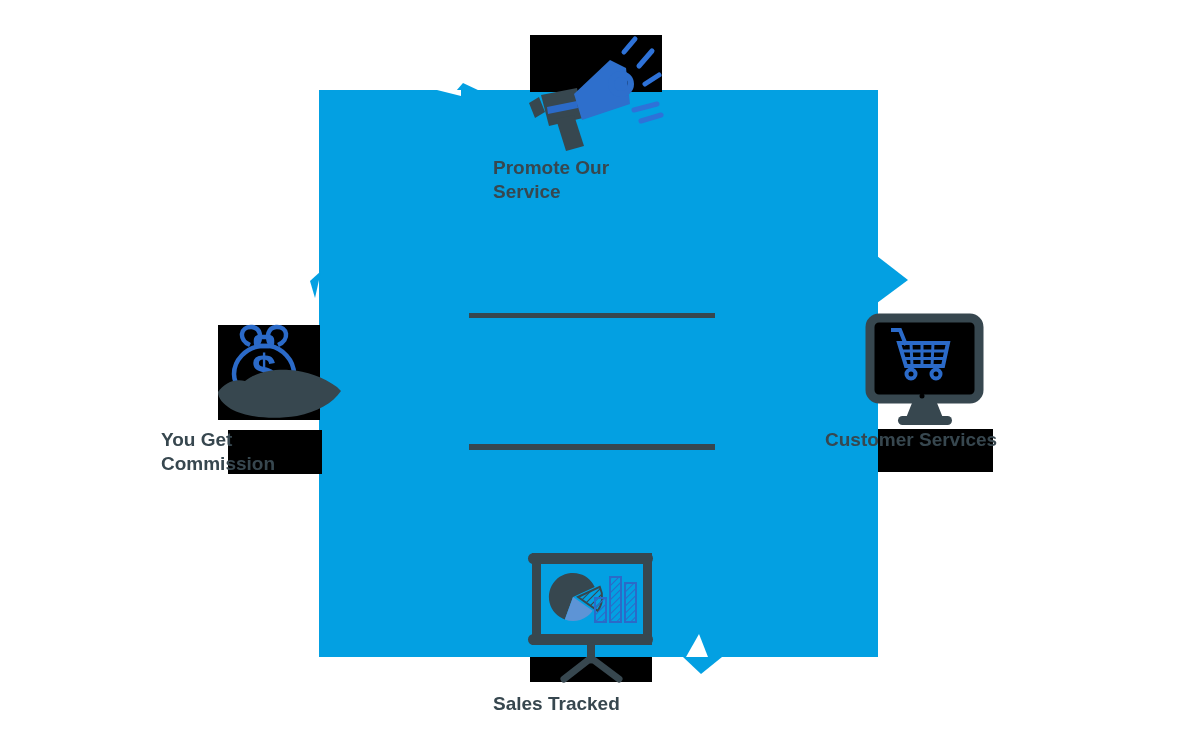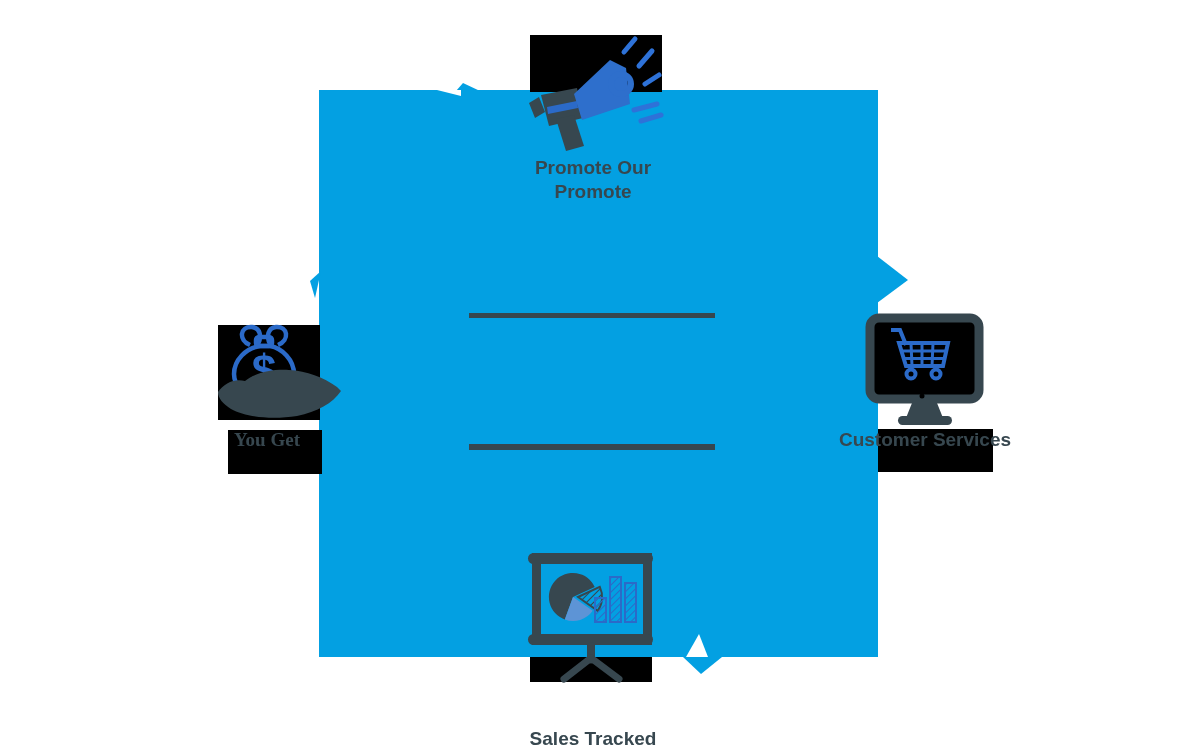--- a/index.html
+++ b/index.html
@@ -1,31 +1,31 @@
 <!DOCTYPE html>
 <html><head>
 <meta charset="utf-8">
 <style>
   html,body{margin:0;padding:0;background:#fff;}
   #canvas{position:relative;width:1200px;height:750px;background:#fff;overflow:hidden;
           font-family:"Liberation Sans",sans-serif;}
   #canvas svg{position:absolute;display:block;}
-  .cap{position:absolute;width:200px;text-align:center;
+  .cap{position:absolute;width:200px;
        font:700 19px/24px "Liberation Sans",sans-serif;color:#37474F;white-space:nowrap;}
   .cap div{position:relative;z-index:5;}
   .bgblack{position:absolute;background:#000;z-index:1;}
   #cycle-svg{left:0;top:0;z-index:0;}
   #megaphone-svg{left:520px;top:28px;z-index:3;}
   #moneybag-svg{left:210px;top:318px;z-index:3;}
   #monitor-svg{left:855px;top:305px;z-index:3;}
   #board-svg{left:520px;top:548px;z-index:3;}
   #cap-promote{left:493px;top:156px;z-index:4;}
   #cap-purchase{left:825px;top:428px;z-index:4;}
-  #cap-sales{left:493px;top:692px;z-index:4;margin-top:35px;}
-  #cap-commission{left:167px;top:428px;z-index:4;font-family:Liberation Serif, serif;}
+  #cap-sales{left:493px;top:692px;z-index:4;}
+  #cap-commission{left:161px;top:428px;z-index:4;}
   #bg-purchase{left:878px;top:429px;width:115px;height:43px;}
   #bg-commission{left:228px;top:430px;width:94px;height:44px;}
 </style>
 </head>
 <body>
 
 <div id="canvas">
 
   <svg id="cycle-svg" width="1200" height="750" viewBox="0 0 1200 750">
     <rect x="319" y="90" width="559" height="567" fill="#03A0E2"></rect>
@@ -113,28 +113,29 @@
     </g>
     <g fill="url(#hatchBlue)" stroke="#2B6AC8" stroke-width="2">
       <rect x="75" y="50" width="11" height="24"></rect>
       <rect x="90" y="29" width="11" height="45"></rect>
       <rect x="105" y="35" width="11" height="39"></rect>
     </g>
   </svg>
 
   <div id="cap-promote" class="cap">
     <div>Promote Our</div>
-    <div>Promote</div>
+    <div>Service</div>
   </div>
 
   <div id="cap-purchase" class="cap">
     <div>Customer Services</div>
   </div>
 
   <div id="cap-sales" class="cap">
     <div>Sales Tracked</div>
   </div>
 
   <div id="cap-commission" class="cap">
     <div>You Get</div>
+    <div>Commission</div>
   </div>
 
 </div>
 
 </body></html>

